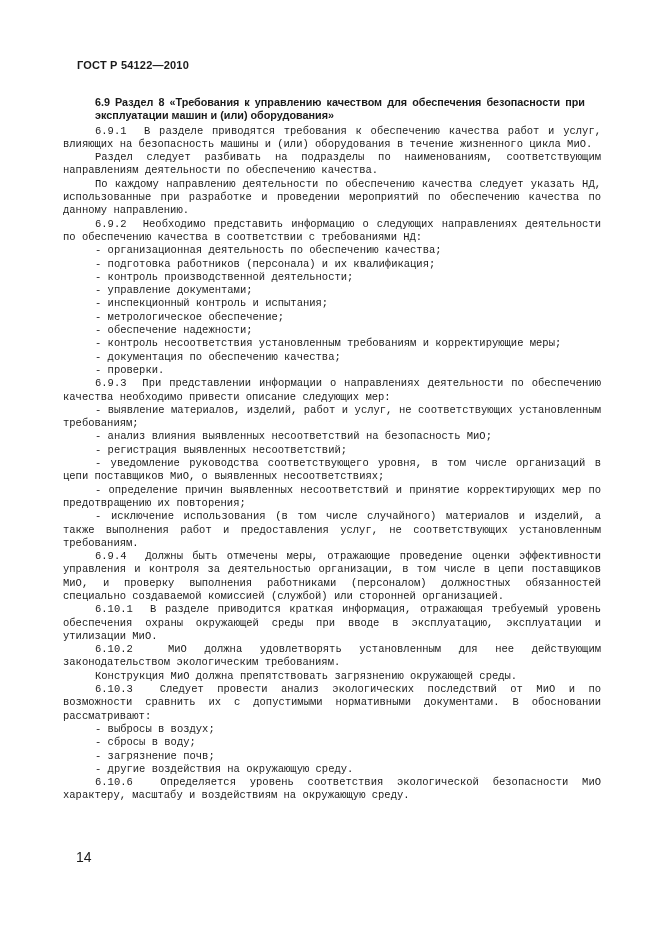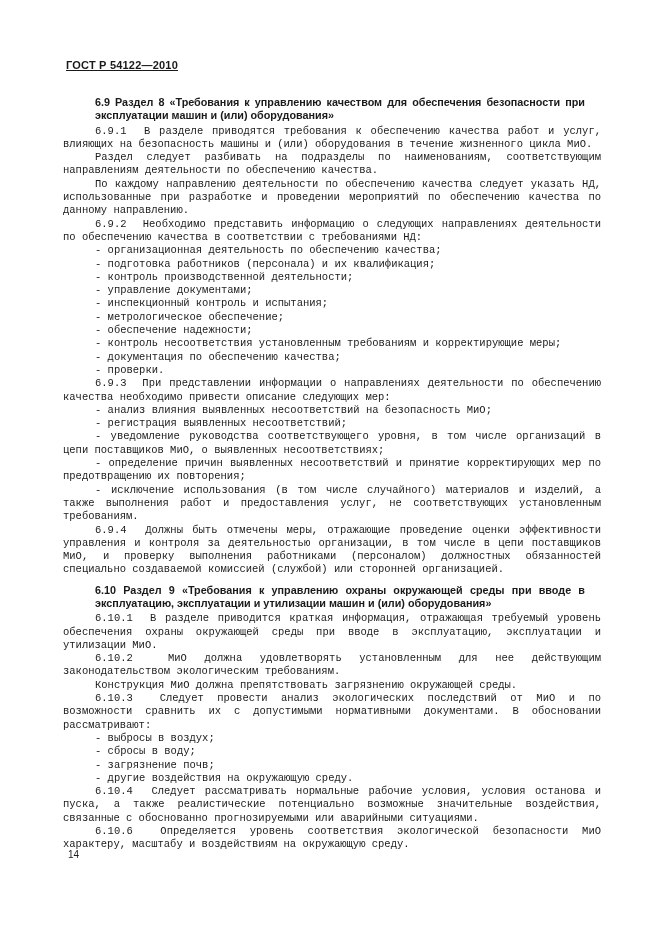--- a/index.html
+++ b/index.html
@@ -7,27 +7,26 @@
     position: relative;
     width: 661px;
     height: 936px;
     background: #ffffff;
     font-family: "Liberation Sans", sans-serif;
     color: #1a1a1a;
     overflow: hidden;
   }
   .running-header {
     position: absolute;
-    left: 66px;
+    left: 77px;
     top: 59px;
     font-size: 11px;
     font-weight: bold;
     letter-spacing: 0.2px;
     white-space: nowrap;
-    text-decoration: underline;
   }
   .doc-body {
     position: absolute;
     left: 63px;
     top: 89px;
     width: 538px;
     font-size: 10.5px;
     line-height: 13.3px;
     text-align: justify;
     hyphens: manual;
@@ -37,23 +36,23 @@
   .doc-body .list { text-indent: 32px; font-family: Liberation Mono, monospace; }
   .doc-body .heading {
     font-weight: bold;
     font-size: 10.8px;
     margin: 7px 16px 2px 0;
     margin-left: 32px;
     text-indent: 0;
   }
   .page-number {
     position: absolute;
-    left: 68px;
+    left: 76px;
     top: 849px;
-    font-size: 10px;
+    font-size: 14px;
   }
 </style>
 </head>
 <body>
 
 <div class="page">
   <div class="running-header">ГОСТ Р 54122—2010</div>
 
   <div class="doc-body" id="doc-body">
       <p class="heading">6.9 Раздел 8 «Требования к управлению качеством для обеспечения безопасности при эксплуатации машин и (или) оборудования»</p>
@@ -65,33 +64,32 @@
       <p class="list">- подготовка работников (персонала) и их квалификация;</p>
       <p class="list">- контроль производственной деятельности;</p>
       <p class="list">- управление документами;</p>
       <p class="list">- инспекционный контроль и испытания;</p>
       <p class="list">- метрологическое обеспечение;</p>
       <p class="list">- обеспечение надежности;</p>
       <p class="list">- контроль несоответствия установленным требованиям и корректирующие меры;</p>
       <p class="list">- документация по обеспечению качества;</p>
       <p class="list">- проверки.</p>
       <p class="para">6.9.3&nbsp; При представлении информации о направлениях деятельности по обеспечению качества необходимо привести описание следующих мер:</p>
+      <p class="list">- выявление материалов, изделий, работ и услуг, не соответствующих установленным требо­ваниям;</p>
       <p class="list">- анализ влияния выявленных несоответствий на безопасность МиО;</p>
       <p class="list">- регистрация выявленных несоответствий;</p>
       <p class="list">- уведомление руководства соответствующего уровня, в том числе организаций в цепи поставщи­ков МиО, о выявленных несоответствиях;</p>
       <p class="list">- определение причин выявленных несоответствий и принятие корректирующих мер по предотвра­щению их повторения;</p>
       <p class="list">- исключение использования (в том числе случайного) материалов и изделий, а также выполнения работ и предоставления услуг, не соответствующих установленным требованиям.</p>
       <p class="para">6.9.4&nbsp; Должны быть отмечены меры, отражающие проведение оценки эффективности управления и контроля за деятельностью организации, в том числе в цепи поставщиков МиО, и проверку выполнения работниками (персоналом) должностных обязанностей специально создаваемой комиссией (службой) или сторонней организацией.</p>
-      <p class="heading">6.10 Раздел 9 «Требования к управлению охраны окружающей среды при вводе в эксплуатацию, эксплуатации и утилизации машин и (или) оборудования»</p>
       <p class="para">6.10.1&nbsp; В разделе приводится краткая информация, отражающая требуемый уровень обеспечения охраны окружающей среды при вводе в эксплуатацию, эксплуатации и утилизации МиО.</p>
       <p class="para">6.10.2&nbsp; МиО должна удовлетворять установленным для нее действующим законодательством эко­логическим требованиям.</p>
       <p class="para">Конструкция МиО должна препятствовать загрязнению окружающей среды.</p>
       <p class="para">6.10.3&nbsp; Следует провести анализ экологических последствий от МиО и по возможности сравнить их с допустимыми нормативными документами. В обосновании рассматривают:</p>
       <p class="list">- выбросы в воздух;</p>
       <p class="list">- сбросы в воду;</p>
       <p class="list">- загрязнение почв;</p>
       <p class="list">- другие воздействия на окружающую среду.</p>
-      <p class="para">6.10.4&nbsp; Следует рассматривать нормальные рабочие условия, условия останова и пуска, а также реалистические потенциально возможные значительные воздействия, связанные с обоснованно прогнозируемыми или аварийными ситуациями.</p>
       <p class="para">6.10.6&nbsp; Определяется уровень соответствия экологической безопасности МиО характеру, масшта­бу и воздействиям на окружающую среду.</p>
     </div>
 
   <div class="page-number">14</div>
 </div>
 
 </body></html>

